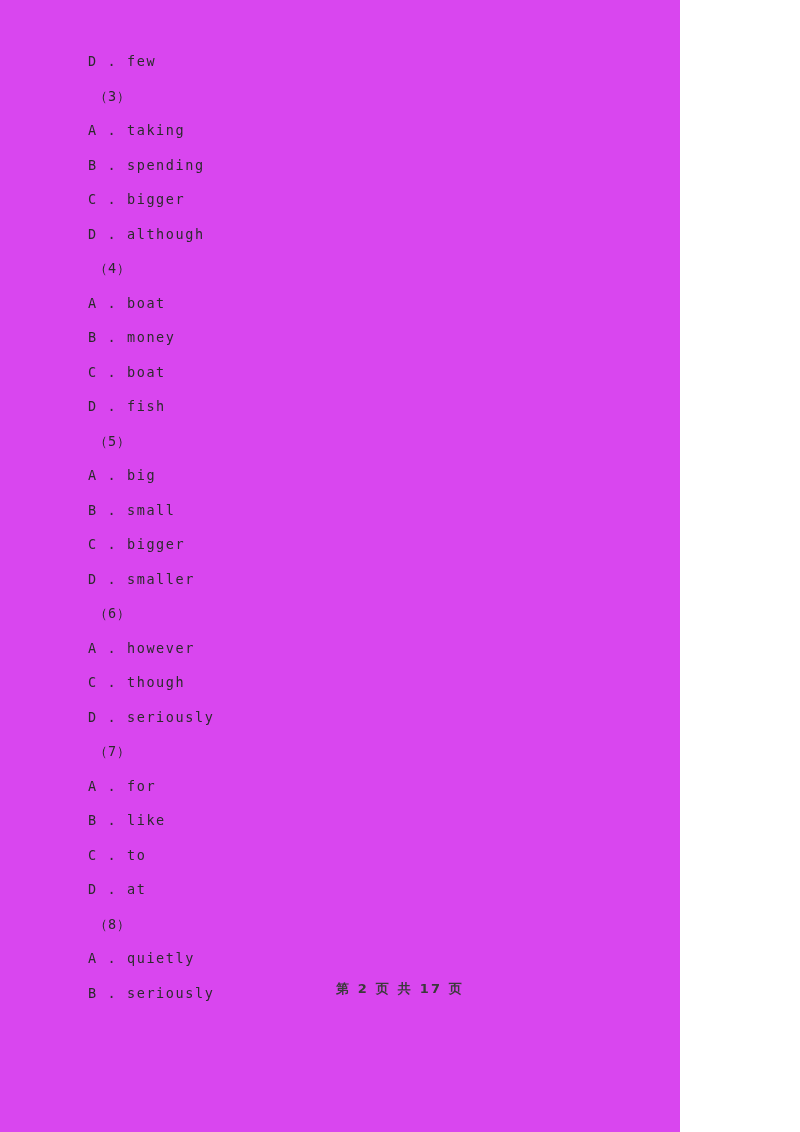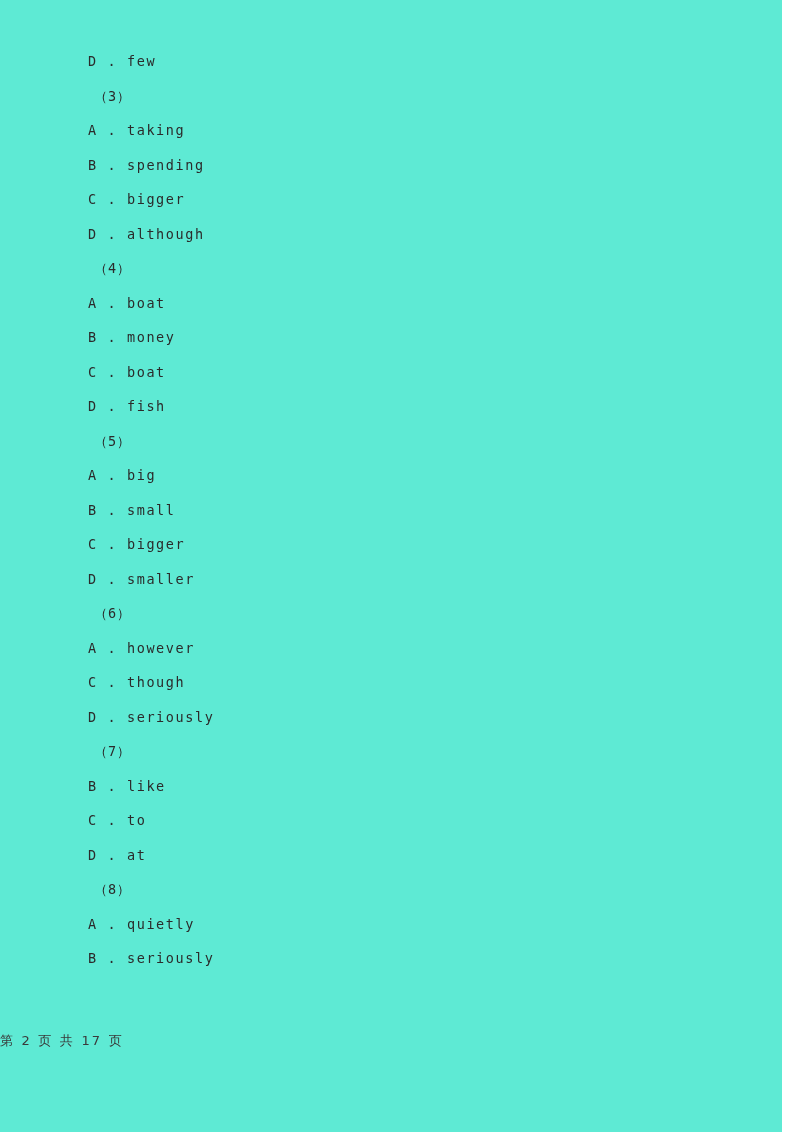--- a/index.html
+++ b/index.html
@@ -3,23 +3,23 @@
 <meta charset="utf-8">
 <title>Exam Paper Page</title>
 <style>
   html, body {
     margin: 0;
     padding: 0;
     background: #ffffff;
   }
   .page {
     position: relative;
-    width: 782px;
+    width: 680px;
     height: 1132px;
-    background: #5eead4;
+    background: #d946ef;
     overflow: hidden;
     font-family: "DejaVu Sans Mono", "Liberation Mono", monospace;
   }
   .content {
     position: absolute;
     left: 88px;
     top: 44px;
     width: 620px;
   }
   .line {
@@ -43,27 +43,29 @@
   }
   .opt-sep {
     display: inline;
   }
   .opt-text {
     display: inline;
   }
   .footer {
     position: absolute;
     left: 0;
-    top: 1032px;
+    top: 980px;
     width: 800px;
+    text-align: center;
     color: #3a3a3a;
     font-size: 13px;
     letter-spacing: 2.2px;
     font-family: "DejaVu Sans", "Liberation Sans", sans-serif;
     white-space: pre;
+    font-weight: bold;
   }
 </style>
 </head>
 <body>
 
 <div class="page">
 
   <div class="content">
       <div class="line option"><span class="opt-letter">D</span><span class="opt-sep"> . </span><span class="opt-text">few</span></div>
       <div class="line qnum">（3）</div>
@@ -79,20 +81,21 @@
       <div class="line qnum">（5）</div>
       <div class="line option"><span class="opt-letter">A</span><span class="opt-sep"> . </span><span class="opt-text">big</span></div>
       <div class="line option"><span class="opt-letter">B</span><span class="opt-sep"> . </span><span class="opt-text">small</span></div>
       <div class="line option"><span class="opt-letter">C</span><span class="opt-sep"> . </span><span class="opt-text">bigger</span></div>
       <div class="line option"><span class="opt-letter">D</span><span class="opt-sep"> . </span><span class="opt-text">smaller</span></div>
       <div class="line qnum">（6）</div>
       <div class="line option"><span class="opt-letter">A</span><span class="opt-sep"> . </span><span class="opt-text">however</span></div>
       <div class="line option"><span class="opt-letter">C</span><span class="opt-sep"> . </span><span class="opt-text">though</span></div>
       <div class="line option"><span class="opt-letter">D</span><span class="opt-sep"> . </span><span class="opt-text">seriously</span></div>
       <div class="line qnum">（7）</div>
+      <div class="line option"><span class="opt-letter">A</span><span class="opt-sep"> . </span><span class="opt-text">for</span></div>
       <div class="line option"><span class="opt-letter">B</span><span class="opt-sep"> . </span><span class="opt-text">like</span></div>
       <div class="line option"><span class="opt-letter">C</span><span class="opt-sep"> . </span><span class="opt-text">to</span></div>
       <div class="line option"><span class="opt-letter">D</span><span class="opt-sep"> . </span><span class="opt-text">at</span></div>
       <div class="line qnum">（8）</div>
       <div class="line option"><span class="opt-letter">A</span><span class="opt-sep"> . </span><span class="opt-text">quietly</span></div>
       <div class="line option"><span class="opt-letter">B</span><span class="opt-sep"> . </span><span class="opt-text">seriously</span></div>
     </div>
 
   <div class="footer">第 2 页 共 17 页</div>
 

